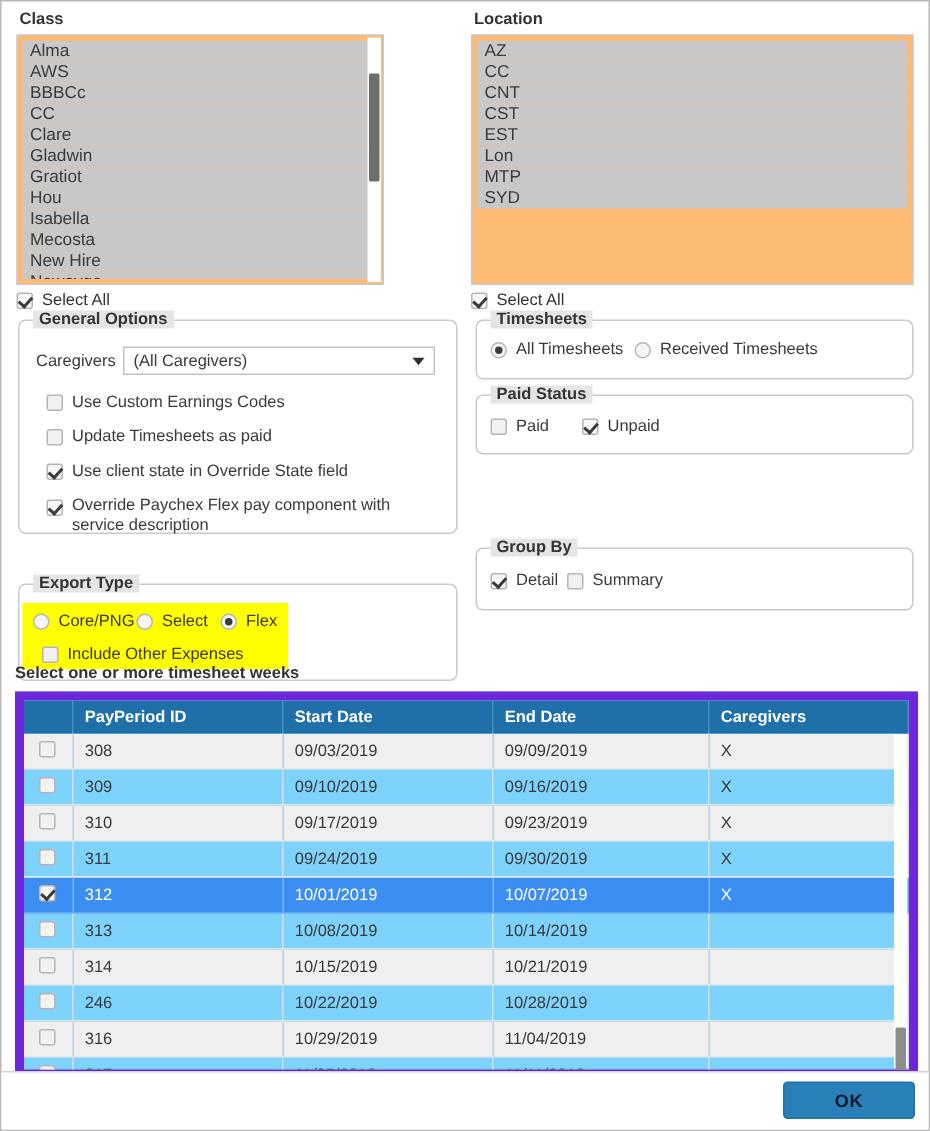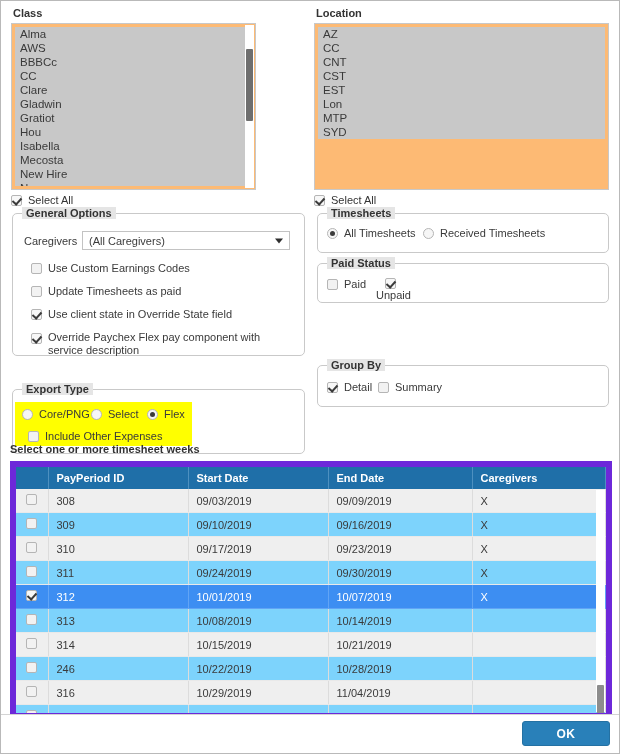--- a/index.html
+++ b/index.html
@@ -203,21 +203,21 @@
   .footer{
     position:absolute;left:0;right:0;bottom:0;height:38px;
     background:#ffffff;
     border-top:1px solid #d4d4d4;
   }
   .okbtn{
     position:absolute;
     right:9px;top:6px;
     width:88px;height:25px;
     background:#2980b9;
-    color:#ffffff;
+    color:#0f172a;
     border:1px solid #2471a3;
     border-radius:3px;
     font-size:12px;
     font-weight:bold;
     font-family:"Liberation Sans","DejaVu Sans",sans-serif;
     cursor:pointer;
     letter-spacing:0.5px;
   }
 </style>
 </head>
@@ -317,21 +317,21 @@
     <span class="ctl-label">Received Timesheets</span>
   </div>
 </div>
 
 <div class="fs" style="left:316px;top:262px;width:292px;height:40px;">
   <div class="legend">Paid Status</div>
   <div class="row" style="position:absolute;left:9px;top:14px;">
     <span class="cb"></span>
     <span class="ctl-label">Paid</span>
   </div>
-  <div class="row" style="position:absolute;left:52px;top:14px;flex-direction:column;">
+  <div class="row" style="position:absolute;left:70px;top:14px;">
     <span class="cb on"></span>
     <span class="ctl-label">Unpaid</span>
   </div>
 </div>
 
 <div class="fs" style="left:11px;top:364px;width:293px;height:65px;margin-top:24px;">
   <div class="legend">Export Type</div>
   <div class="highlight" style="left:2px;top:12px;width:177px;height:44px;"></div>
 
   <div class="row" style="position:absolute;left:9px;top:18px;">

